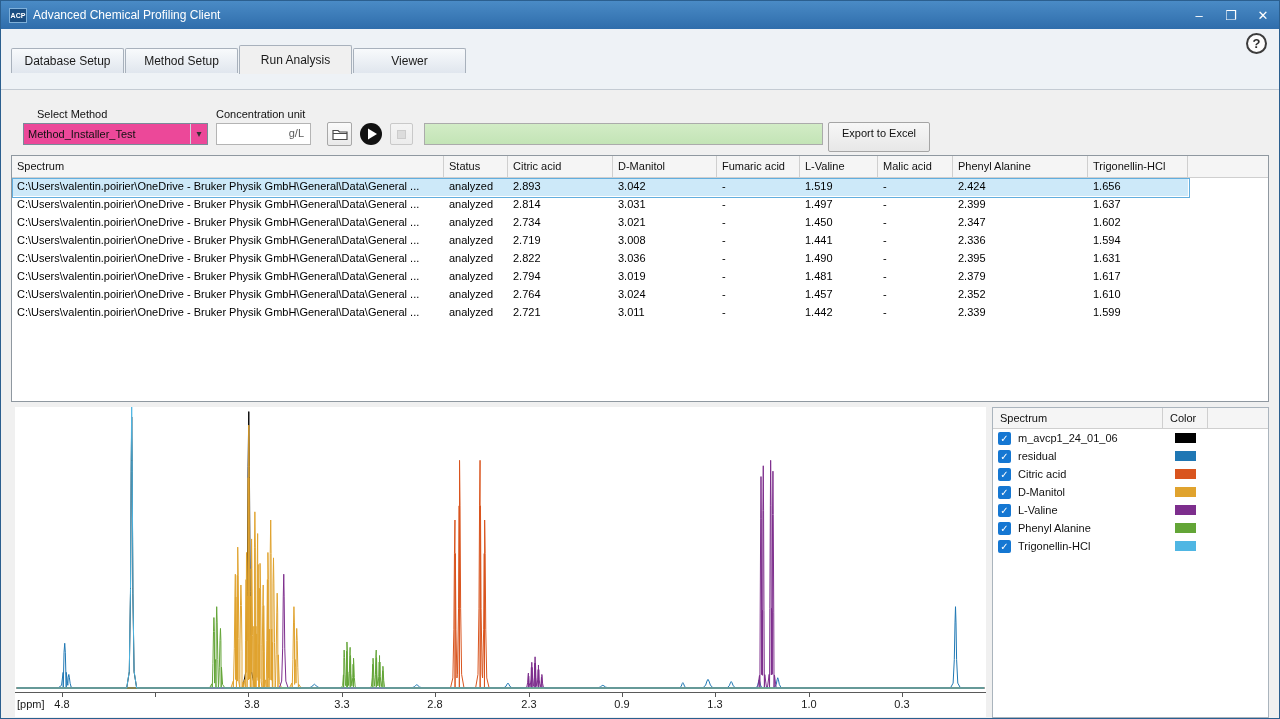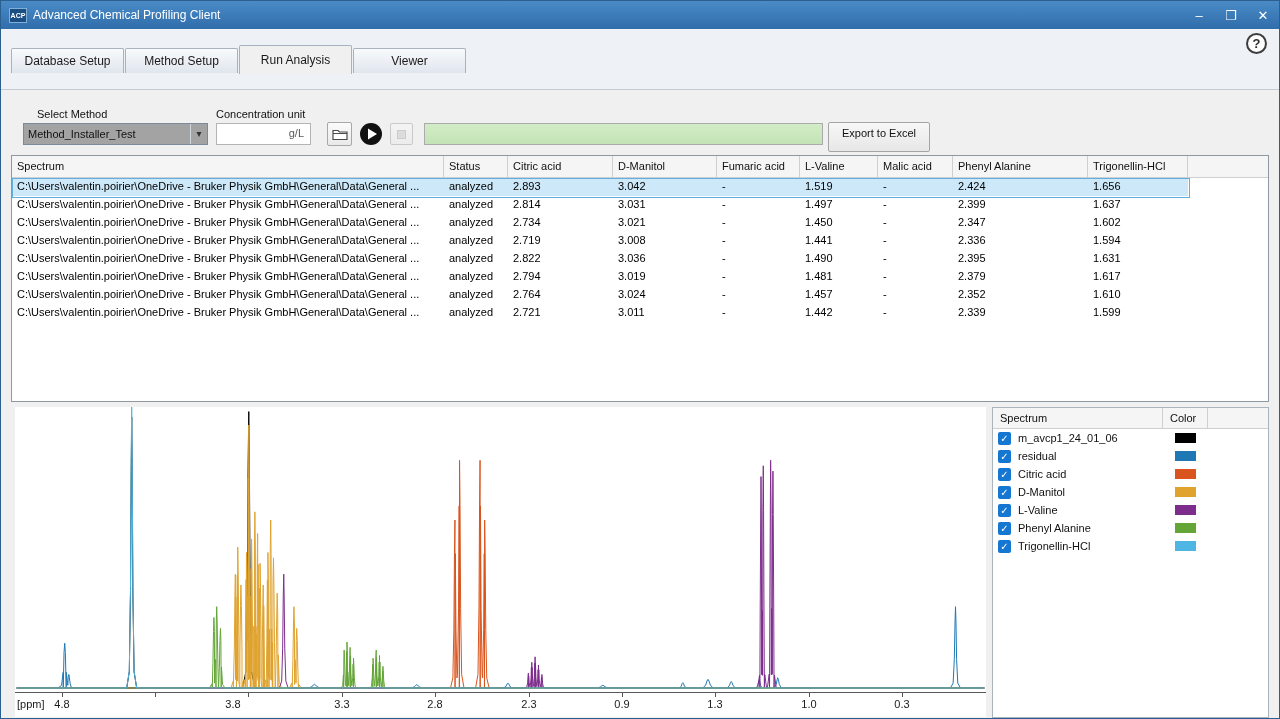--- a/index.html
+++ b/index.html
@@ -17,21 +17,21 @@
   .tabstrip{flex:0 0 30px;background:#eef2f6;display:flex;align-items:flex-end;padding:16px 10px;border-bottom:1px solid #c4cbd3;position:relative;}
   .tab{width:113px;height:25px;line-height:24px;text-align:center;font-size:12px;background:linear-gradient(180deg,#f8fafc,#e0e6ee);border:1px solid #a8b1bc;border-bottom:none;border-radius:2px 2px 0 0;margin-right:1px;color:#1a1a1a;cursor:pointer;}
   .tab.active{background:#f0f0f0;height:29px;line-height:28px;margin-bottom:-1px;z-index:2;}
   .help{position:absolute;right:12px;top:4px;width:21px;height:21px;border:2px solid #3c3c3c;border-radius:50%;text-align:center;line-height:17px;font-weight:bold;font-size:13px;color:#2c2c2c;cursor:pointer;background:#fdfdfd;}
 
   
   .toolbar{flex:0 0 65px;position:relative;font-size:11px;color:#111;}
   .lbl{position:absolute;top:18px;}
   #lbl-method{left:36px;}
   #lbl-unit{left:215px;}
-  .combo{position:absolute;left:22px;top:33px;width:185px;height:22px;background:#a3a3a3;border:1px solid #7a8a99;line-height:20px;padding:0 4px;cursor:pointer;}
+  .combo{position:absolute;left:22px;top:33px;width:185px;height:22px;background:#ec4899;border:1px solid #7a8a99;line-height:20px;padding:0 4px;cursor:pointer;}
   .combo .arrowbox{position:absolute;right:0;top:0;width:17px;height:100%;border-left:1px solid #cfd6dd;text-align:center;color:#333;line-height:19px;font-size:10px;}
   .unitbox{position:absolute;left:215px;top:33px;width:95px;height:22px;background:#fff;border:1px solid #b4b4b4;text-align:right;padding:3px 6px;color:#5a5a5a;}
   .tbtn{position:absolute;top:32px;width:25px;height:24px;background:linear-gradient(#fbfbfb,#e9e9e9);border:1px solid #a8a8a8;border-radius:2px;display:flex;align-items:center;justify-content:center;cursor:pointer;}
   #btn-folder{left:326px;}
   #btn-play{left:357px;border:none;background:transparent;}
   #btn-stop{left:389px;width:23px;height:22px;top:33px;background:linear-gradient(#f4f4f4,#ececec);border:1px solid #c9c9c9;}
   .stop-sq{width:9px;height:9px;background:#dcdcdc;border:1px solid #cccccc;}
   .progress{position:absolute;left:423px;top:33px;width:399px;height:22px;border:1px solid #ababab;background:#e6e6e6;}
   .progress .fill{height:100%;background:linear-gradient(180deg,#d2ecc6,#c3e4b6);}
   .export{position:absolute;left:827px;top:32px;width:102px;height:30px;background:linear-gradient(#f7f7f7,#e7e7e7);border:1px solid #a5a5a5;border-radius:2px;font-size:11px;color:#111;text-align:center;line-height:21px;cursor:pointer;}
@@ -255,21 +255,21 @@
           <path d="M0.0 282.0 L193.5 282.0 L195.8 277.8 L196.3 282.0 L196.9 257.2 L197.5 225.4 L197.9 211.3 L198.4 225.4 L198.6 277.1 L199.0 257.2 L199.7 253.4 L200.0 282.0 L200.0 277.8 L200.3 216.7 L200.7 200.4 L201.2 216.7 L201.8 253.4 L202.4 278.4 L202.4 282.0 L202.8 277.1 L203.4 261.1 L204.0 234.1 L204.5 222.2 L204.9 234.1 L205.2 282.0 L205.5 261.1 L206.6 278.4 L209.0 282.0 L325.3 282.0 L327.1 279.7 L327.9 268.7 L328.1 282.0 L328.3 251.5 L328.6 243.9 L329.0 251.5 L329.4 268.7 L329.9 279.2 L330.2 279.7 L330.7 265.8 L331.1 245.0 L331.3 282.0 L331.4 235.8 L331.8 245.0 L332.0 282.0 L332.2 265.8 L333.0 279.2 L333.1 279.6 L333.8 267.7 L334.3 249.4 L334.6 241.2 L334.6 282.0 L334.8 282.0 L335.0 249.4 L335.4 267.7 L336.2 279.6 L336.4 280.2 L337.2 271.5 L337.6 258.1 L338.0 282.0 L338.0 252.1 L338.3 258.1 L338.8 271.5 L339.6 280.2 L341.3 282.0 L354.2 282.0 L356.0 280.2 L356.8 271.5 L357.3 258.1 L357.4 282.0 L357.6 252.1 L357.9 258.1 L358.4 271.5 L359.2 280.2 L359.2 279.7 L360.0 268.7 L360.4 251.5 L360.8 243.9 L360.8 282.0 L361.0 282.0 L361.1 251.5 L361.5 268.7 L362.3 279.7 L362.6 280.0 L363.3 270.6 L363.8 255.9 L364.1 282.0 L364.1 249.4 L364.1 282.0 L364.5 255.9 L364.9 270.6 L365.7 280.0 L365.9 280.7 L366.7 274.4 L367.2 264.6 L367.5 282.0 L367.5 260.2 L367.8 264.6 L368.3 274.4 L369.1 280.7 L370.8 282.0 L971.0 282.0 " fill="none" stroke="#63a537" stroke-width="1"></path>
           <path d="M0.0 282.0 L110.4 282.0 L113.0 264.9 L114.2 182.0 L114.9 53.5 L115.4 -3.6 L115.9 53.5 L116.6 182.0 L117.8 264.9 L120.4 282.0 L971.0 282.0 " fill="none" stroke="#4fb6e3" stroke-width="1"></path>
         </svg>
       <div class="axis" id="axis">
         <span class="ppm">[ppm]</span>
       <i class="tm" style="left: 47px;"></i>
           <span class="tick" style="left: 47px;">4.8</span>
           <i class="tm" style="left: 140px;"></i>
           <span class="tick" style="left: 140px; margin-top: 20px;">4.3</span>
           <i class="tm" style="left: 233px;"></i>
-          <span class="tick" style="left: 218px;">3.8</span>
+          <span class="tick" style="left: 237px;">3.8</span>
           <i class="tm" style="left: 327px;"></i>
           <span class="tick" style="left: 327px;">3.3</span>
           <i class="tm" style="left: 420px;"></i>
           <span class="tick" style="left: 420px;">2.8</span>
           <i class="tm" style="left: 514px;"></i>
           <span class="tick" style="left: 514px;">2.3</span>
           <i class="tm" style="left: 607px;"></i>
           <span class="tick" style="left: 607px;">0.9</span>
           <i class="tm" style="left: 700px;"></i>
           <span class="tick" style="left: 700px;">1.3</span>

